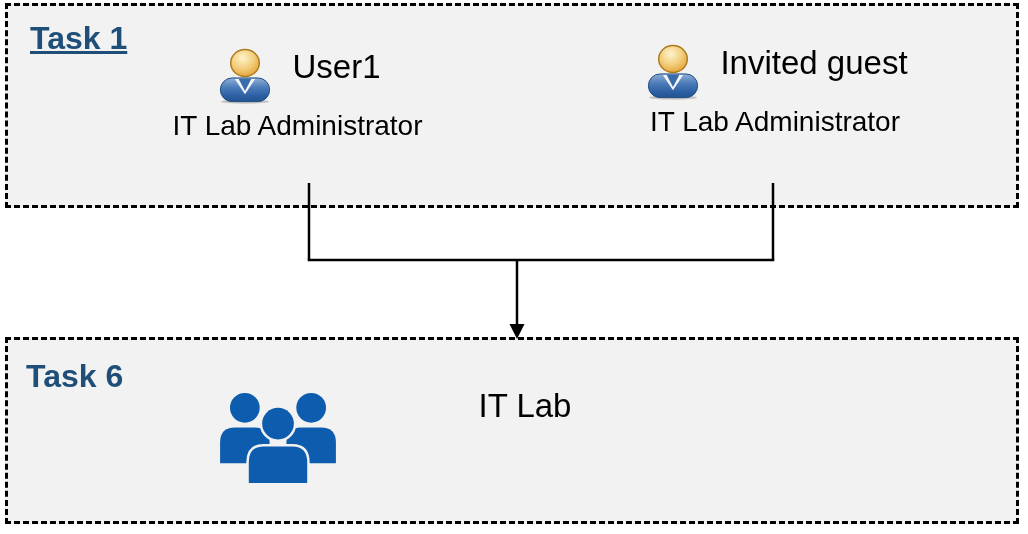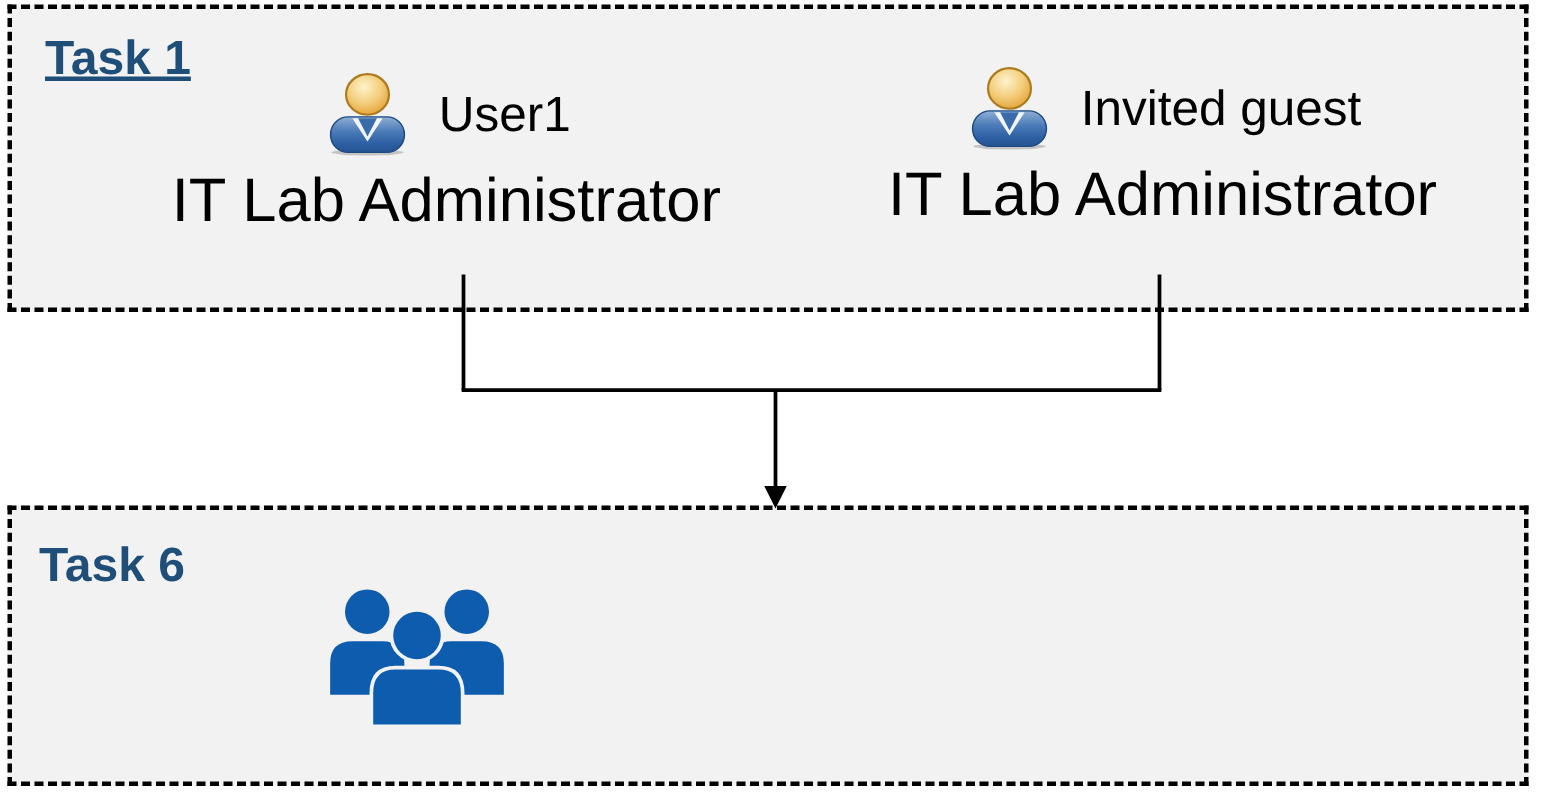--- a/index.html
+++ b/index.html
@@ -40,30 +40,29 @@
   .person{
     position:absolute;
     display:flex;
     flex-direction:column;
     align-items:center;
   }
   .person-1{left:130px;top:48px;width:335px;}
   .person-2{left:585px;top:44px;width:380px;}
   .person-row{
     display:flex;
-    align-items:center;
     gap:16px;
   }
   .person-icon{width:62px;height:56px;flex:0 0 auto;}
   .person-name{
     font-size:33px;
     white-space:nowrap;
   }
   .person-role{
-    font-size:41px;
+    font-size:28px;
     white-space:nowrap;
     margin-top:6px;
   }
   .connector-svg{
     position:absolute;
     left:0;top:0;
     width:1028px;height:534px;
     pointer-events:none;
   }
   .connector-line{
@@ -164,20 +163,21 @@
   <svg class="group-icon" viewBox="0 0 125 98">
     <circle class="grp" cx="29" cy="21" r="15"></circle>
     <path class="grp" d="M 4 77 L 4 56 Q 4 41 19 41 L 39 41 Q 54 41 54 56 L 54 77 Z"></path>
     <circle class="grp" cx="96" cy="21" r="15"></circle>
     <path class="grp" d="M 71 77 L 71 56 Q 71 41 86 41 L 106 41 Q 121 41 121 56 L 121 77 Z"></path>
     <circle class="grp-front" cx="62.5" cy="37" r="16"></circle>
     <path class="grp-front" d="M 33 97 L 33 76 Q 33 60 48 60 L 77 60 Q 92 60 92 76 L 92 97 Z"></path>
   </svg>
 
   <div class="group-name">
+    <div>IT Lab</div>
   </div>
 
   <svg class="connector-svg">
     <line class="connector-line" x1="309" y1="183" x2="309" y2="260"></line>
     <line class="connector-line" x1="773" y1="183" x2="773" y2="260"></line>
     <line class="connector-line" x1="307.75" y1="260" x2="774.25" y2="260"></line>
     <line class="connector-line" x1="517" y1="260" x2="517" y2="326"></line>
     <polygon class="connector-head" points="509.5,324 524.5,324 517,339"></polygon>
   </svg>
 

